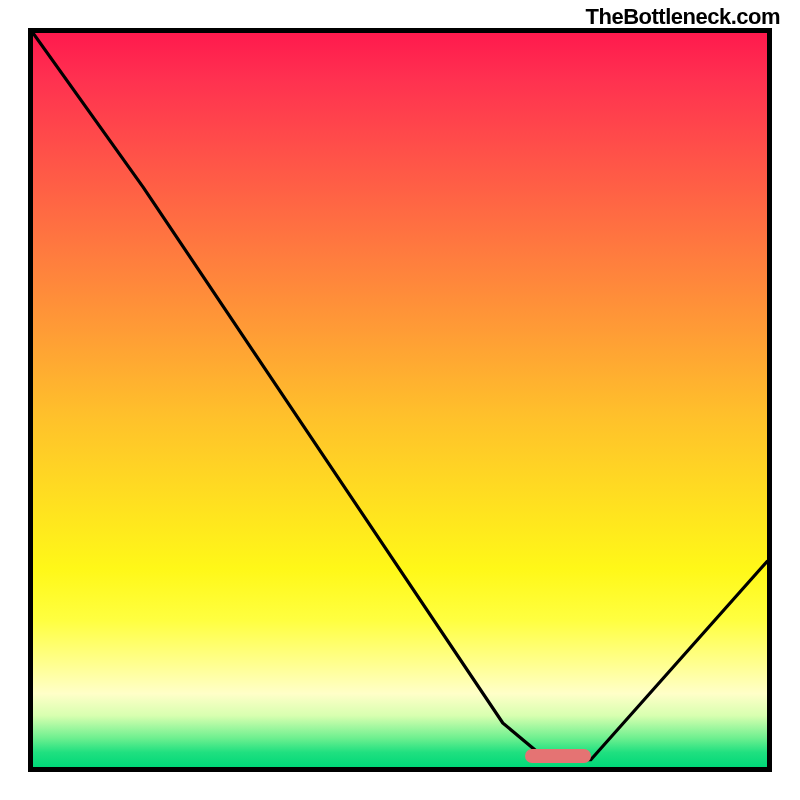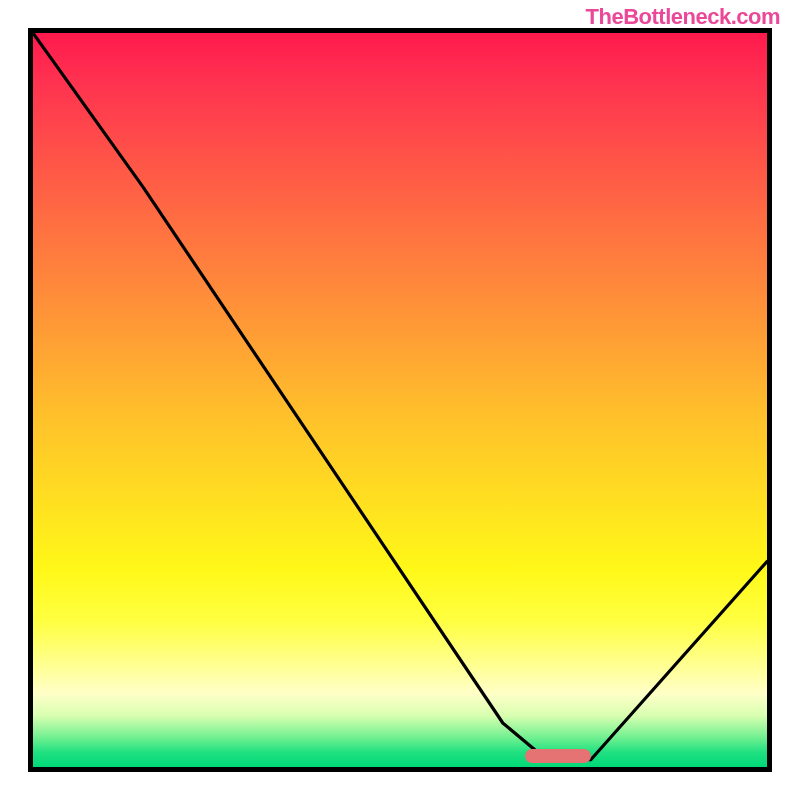--- a/index.html
+++ b/index.html
@@ -9,21 +9,21 @@
     background: #ffffff;
     position: relative;
     font-family: Arial, Helvetica, sans-serif;
   }
   .watermark {
     position: absolute;
     top: 4px;
     right: 20px;
     font-size: 22px;
     font-weight: bold;
-    color: #ec4899;
+    color: #000000;
     letter-spacing: -0.5px;
   }
   .plot-area {
     position: absolute;
     left: 28px;
     top: 28px;
     width: 744px;
     height: 744px;
     border: 5px solid #000;
   }

